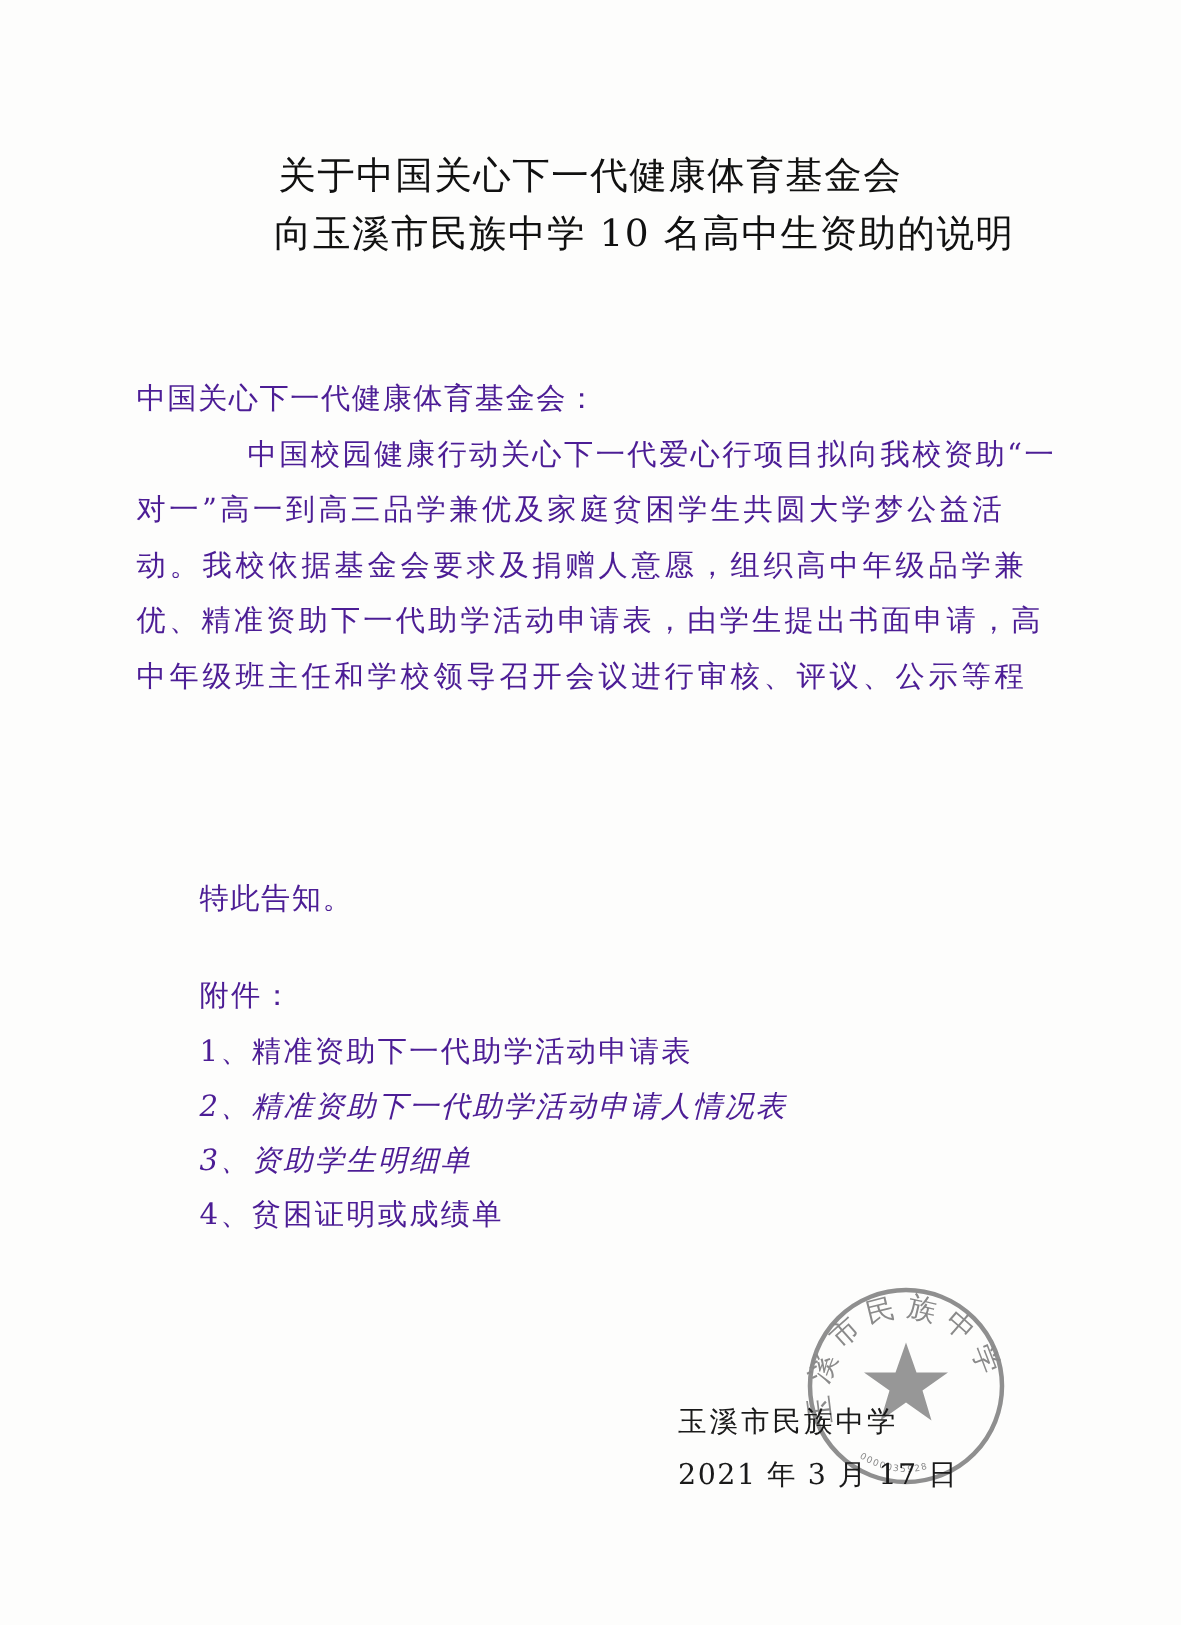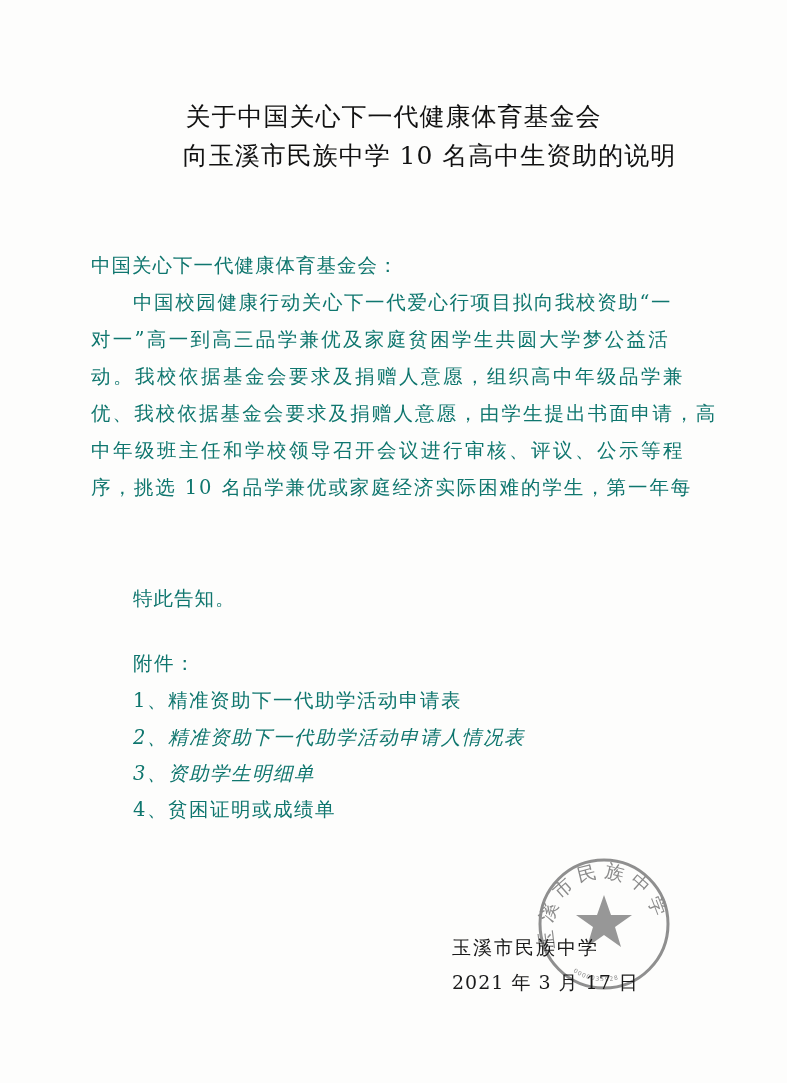--- a/index.html
+++ b/index.html
@@ -16,47 +16,46 @@
       position: absolute; left: 0; width: 787px; text-align: center;
       font-size: 25px; letter-spacing: 1px; line-height: 34px;
       color: #111;
     }
     .t1 { top: 100px; }
     .t2 { top: 139px; padding-left: 36px; }
     .line {
       position: absolute; left: 91px;
       font-size: 19.5px; line-height: 26px; white-space: nowrap;
       letter-spacing: 2.2px;
-      color: #0f766e;
+      color: #4c1d95;
       text-align: right;
     }
     .indent { left: 133px; }
     .attach { left: 133px; letter-spacing: 1.5px; }
     .sig { position: absolute; font-size: 19px; letter-spacing: 2px; white-space: nowrap; z-index: 2; }
     .seal {
       position: absolute; left: 537px; top: 857px; width: 134px; height: 134px;
       z-index: 1;
     }
   </style>
 </head>
 <body>
 
 <div class="page">
 
   <div class="title t1">关于中国关心下一代健康体育基金会</div>
   <div class="title t2">向玉溪市民族中学 10 名高中生资助的说明</div>
 
   <div class="line" style="top:253px;letter-spacing:1px;">中国关心下一代健康体育基金会：</div>
 
-  <div class="line indent" style="top:290px;letter-spacing:1.6px;">中国校园健康行动关心下一代爱心行项目拟向我校资助“一</div>
+  <div class="line indent" style="top:290px;letter-spacing:1.6px;margin-left:32px;">中国校园健康行动关心下一代爱心行项目拟向我校资助“一</div>
   <div class="line" style="top:327px;letter-spacing:2.3px;">对一”高一到高三品学兼优及家庭贫困学生共圆大学梦公益活</div>
   <div class="line" style="top:364px;letter-spacing:2.5px;">动。我校依据基金会要求及捐赠人意愿，组织高中年级品学兼</div>
-  <div class="line" style="top:401px;letter-spacing:2.1px;">优、我校依据基金会要求及捐赠人意愿，由学生提出书面申请，高</div>
+  <div class="line" style="top:401px;letter-spacing:2.1px;">优、精准资助下一代助学活动申请表，由学生提出书面申请，高</div>
   <div class="line" style="top:438px;letter-spacing:2.5px;">中年级班主任和学校领导召开会议进行审核、评议、公示等程</div>
-  <div class="line" style="top:475px;letter-spacing:1.9px;">序，挑选 10 名品学兼优或家庭经济实际困难的学生，第一年每</div>
 
   <div class="line indent" style="top:586px;letter-spacing:1px;">特此告知。</div>
 
   <div class="line attach" style="top:651px;">附件：</div>
   <div class="line attach" style="top:688px;">1、精准资助下一代助学活动申请表</div>
   <div class="line attach" style="top:725px;font-style:italic;">2、精准资助下一代助学活动申请人情况表</div>
   <div class="line attach" style="top:761px;font-style:italic;">3、资助学生明细单</div>
   <div class="line attach" style="top:797px;">4、贫困证明或成绩单</div>
 
   <svg class="seal" viewBox="0 0 134 134">

